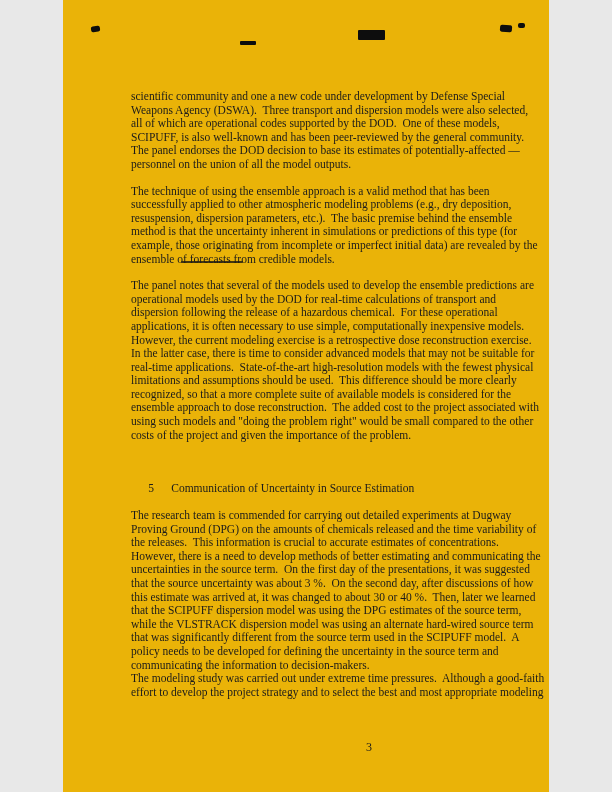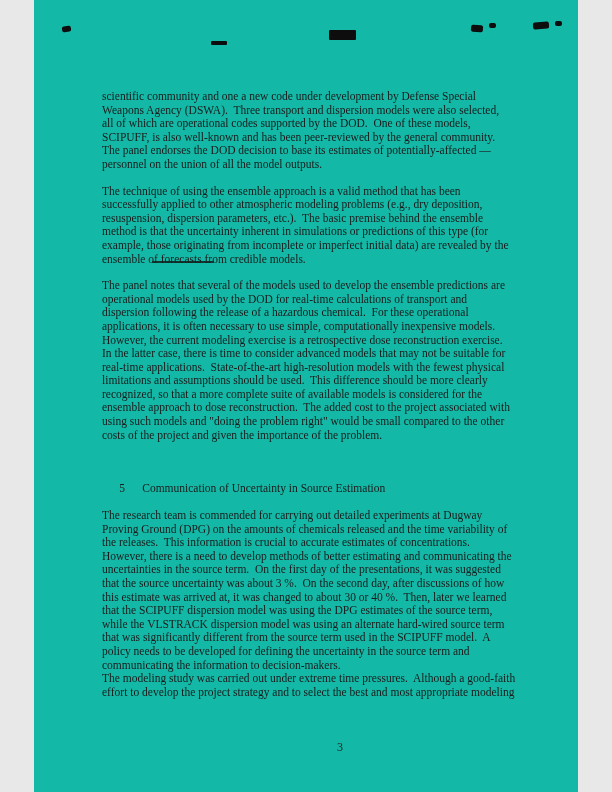--- a/index.html
+++ b/index.html
@@ -2,24 +2,24 @@
 <html><head>
 <meta charset="utf-8">
 <style>
   html, body {
     margin: 0;
     padding: 0;
     background: #e8e8e8;
   }
   .page {
     position: relative;
-    width: 544px;
+    width: 486px;
     height: 792px;
     margin: 0 auto;
-    background: #14b8a6;
+    background: #eab308;
     font-family: "Liberation Serif", serif;
     color: #1b1b1b;
     overflow: hidden;
     box-sizing: border-box;
   }
   .text-block {
     position: absolute;
     left: 68px;
     top: 90px;
     width: 494px;

